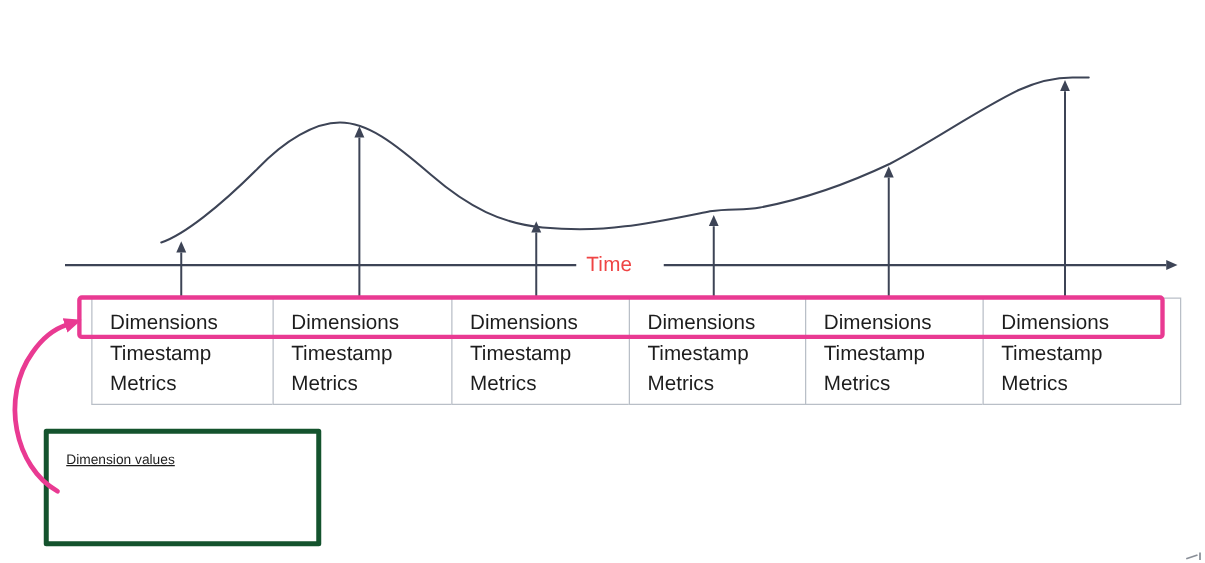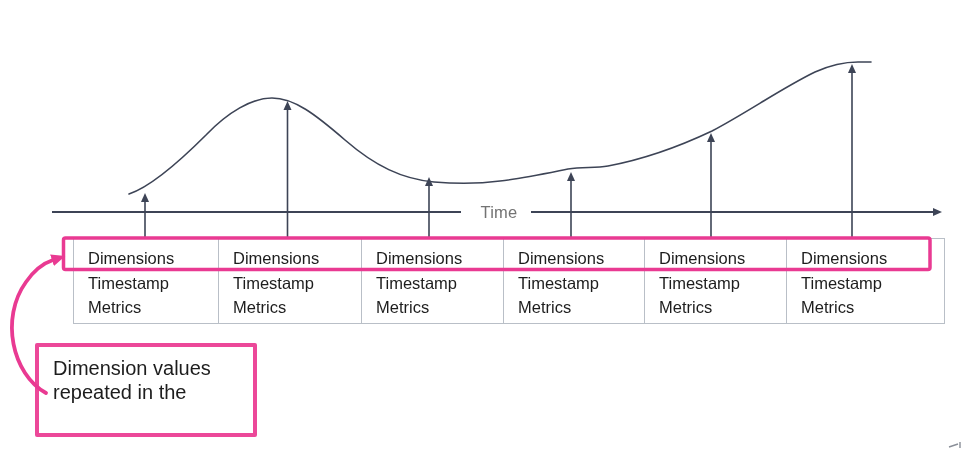--- a/index.html
+++ b/index.html
@@ -15,23 +15,23 @@
     position: absolute;
     left: 0; top: 0;
     width: 964px; height: 450px;
     z-index: 3;
     pointer-events: none;
   }
   .axis-label {
     position: absolute;
     left: 469px; top: 203px;
     width: 60px;
-    text-align: center;
+    text-align: left;
     font-size: 16.5px;
-    color: #737373;
+    color: #ef4444;
     z-index: 2;
     letter-spacing: 0.2px;
   }
   .record-box {
     position: absolute;
     top: 238px;
     width: 159px;
     height: 86px;
     background: #ffffff;
     border: 1px solid #b9bfc7;
@@ -42,27 +42,28 @@
     line-height: 24.5px;
     color: #1d1d1d;
   }
   .record-box .cell { white-space: nowrap; }
   .callout {
     position: absolute;
     left: 35px; top: 343px;
     width: 222px; height: 94px;
     box-sizing: border-box;
     background: #ffffff;
-    border: 4px solid #ec4899;
+    border: 4px solid #14532d;
     border-radius: 2px;
     z-index: 2;
     padding: 9px 10px 0 14px;
-    font-size: 20px;
+    font-size: 11px;
     line-height: 24px;
     color: #1d1d1d;
+    text-decoration: underline;
   }
 </style>
 </head>
 <body>
 
 <div id="canvas">
 
   <svg id="diagram-svg" viewBox="0 0 964 450" xmlns="http://www.w3.org/2000/svg" aria-hidden="true">
     <defs>
       <marker id="arrowDark" markerUnits="userSpaceOnUse" markerWidth="10" markerHeight="10" refX="0" refY="5" orient="auto">
@@ -131,16 +132,15 @@
     <div class="cell">Metrics</div>
   </div>
   <div class="record-box" style="left:786px">
     <div class="cell">Dimensions</div>
     <div class="cell">Timestamp</div>
     <div class="cell">Metrics</div>
   </div>
 
   <div class="callout">
     <div>Dimension values</div>
-    <div>repeated in the</div>
   </div>
 
 </div>
 
 </body></html>

